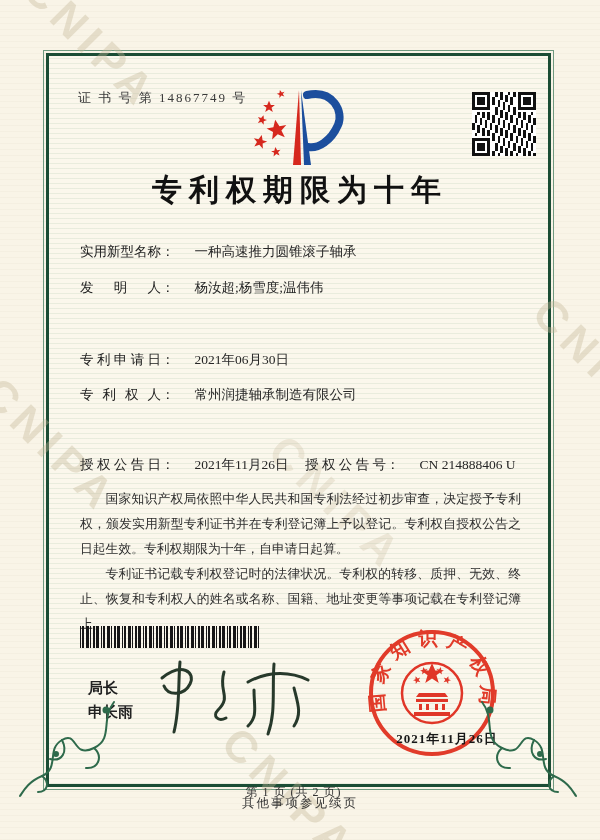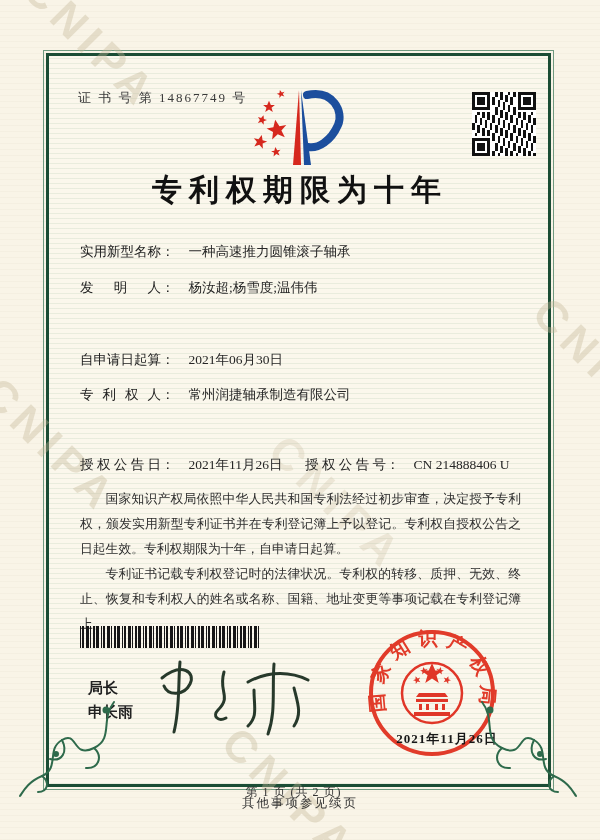--- a/index.html
+++ b/index.html
@@ -24,21 +24,21 @@
     z-index:1;}
   .content{position:absolute;inset:0;z-index:3;}
   .cert-no{position:absolute;left:78px;top:89px;font-size:13px;letter-spacing:2px;color:#3a3a3a;}
   .logo{position:absolute;left:248px;top:78px;width:130px;height:90px;}
   .qr{position:absolute;left:472px;top:92px;width:64px;height:64px;}
   .title{position:absolute;left:0;right:0;top:170px;text-align:center;
     font-size:30px;font-weight:bold;letter-spacing:7px;color:#111;}
   .frow{position:absolute;left:80px;width:445px;font-size:13.5px;color:#262626;white-space:nowrap;}
   .flabel{display:inline-block;width:81px;text-align:justify;text-align-last:justify;
     -moz-text-align-last:justify;color:#222;}
-  .fval{margin-left:14px;}
+  .fval{margin-left:20px;}
   .grant-no-group{position:absolute;left:225px;top:0;}
   .paras{position:absolute;left:80px;top:487px;width:441px;font-size:12.8px;
     line-height:25px;text-align:justify;color:#2e2e2e;}
   .paras p{margin:0;text-indent:2em;}
   .barcode{position:absolute;left:80px;top:626px;height:22px;display:flex;align-items:stretch;}
   .barcode i{display:block;background:#161616;}
   .signoff{position:absolute;left:88px;top:676px;font-family:"Liberation Sans","DejaVu Sans",sans-serif;
     font-size:15px;font-weight:600;color:#222;line-height:24px;}
   .signature{position:absolute;left:148px;top:652px;width:168px;height:88px;}
   .seal{position:absolute;left:366px;top:627px;width:132px;height:132px;opacity:0.94;}
@@ -309,21 +309,21 @@
 
     <div class="title">专利权期限为十年</div>
 
     <div class="frow" style="top:243px">
       <span class="flabel">实用新型名称</span><span>：</span><span class="fval">一种高速推力圆锥滚子轴承</span>
     </div>
     <div class="frow" style="top:279px">
       <span class="flabel">发明人</span><span>：</span><span class="fval">杨汝超;杨雪度;温伟伟</span>
     </div>
     <div class="frow" style="top:351px">
-      <span class="flabel">自申请日起算</span><span>：</span><span class="fval">2021年06月30日</span>
+      <span class="flabel">专利申请日</span><span>：</span><span class="fval">2021年06月30日</span>
     </div>
     <div class="frow" style="top:386px">
       <span class="flabel">专利权人</span><span>：</span><span class="fval">常州润捷轴承制造有限公司</span>
     </div>
     <div class="frow" style="top:456px">
       <span class="flabel">授权公告日</span><span>：</span><span class="fval">2021年11月26日</span>
       <span class="grant-no-group">
         <span class="flabel">授权公告号</span><span>：</span><span class="fval">CN 214888406 U</span>
       </span>
     </div>

